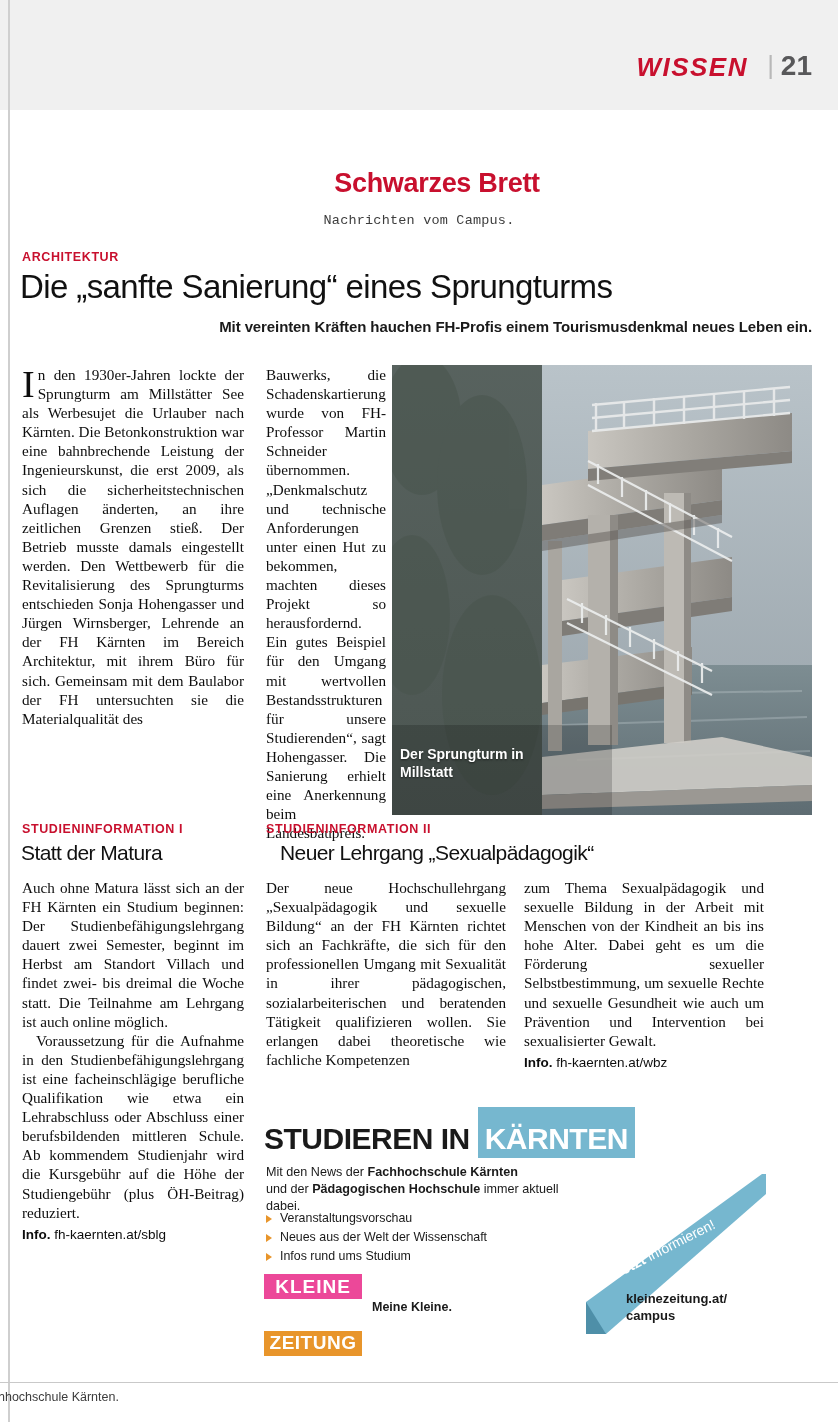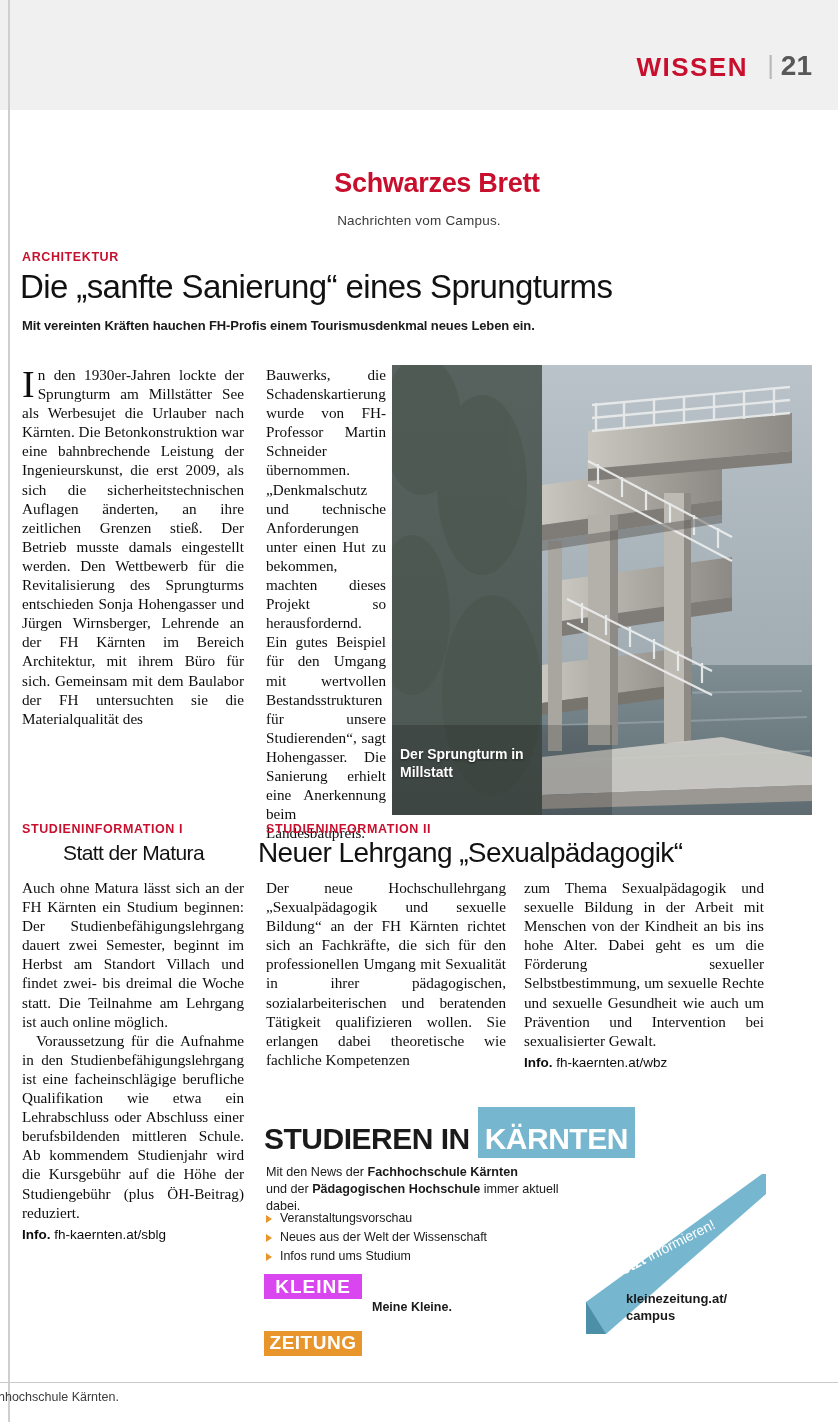--- a/index.html
+++ b/index.html
@@ -40,20 +40,21 @@
   }
   .header-running {
     position: absolute;
     right: 90px;
     top: 52px;
     font-family: "Liberation Sans", sans-serif;
     font-weight: bold;
     font-size: 26px;
     letter-spacing: 1.5px;
     color: #c8102e;
+    font-style: italic;
   }
   .header-sep {
     position: absolute;
     right: 64px;
     top: 50px;
     font-family: "Liberation Sans", sans-serif;
     font-size: 26px;
     color: #b8b8b8;
   }
   .header-pageno {
@@ -77,21 +78,21 @@
     font-size: 27px;
     color: #c8102e;
     letter-spacing: -0.3px;
     padding-left: 18px;
   }
   .kicker-sub {
     position: absolute;
     left: 0; top: 213px;
     width: 838px;
     text-align: center;
-    font-family: Liberation Sans, sans-serif;
+    font-family: Liberation Mono, monospace;
     font-size: 13.5px;
     color: #3c3c3c;
     letter-spacing: 0.2px;
   }
 
   .rubric {
     font-family: "Liberation Sans", sans-serif;
     font-weight: bold;
     font-size: 12.5px;
     letter-spacing: 0.6px;
@@ -111,23 +112,24 @@
     width: 790px;
     font-size: 33px;
     line-height: 38px;
   }
   #a1-standfirst {
     position: absolute;
     left: 22px; top: 318px;
     width: 790px;
     font-family: "Liberation Sans", sans-serif;
     font-weight: bold;
-    font-size: 13px;
+    font-size: 15px;
     color: #1a1a1a;
     letter-spacing: -0.1px;
+    text-align: right;
   }
 
   
   .bodycol {
     position: absolute;
     font-family: "Liberation Serif", serif;
     font-size: 15.2px;
     line-height: 19.1px;
     text-align: justify;
     color: #0d0d0d;
@@ -165,28 +167,28 @@
     font-size: 14px;
     line-height: 18px;
     color: #ffffff;
     text-shadow: 0 1px 2px rgba(0,0,0,.55);
   }
 
   
   #a2-rubric { position: absolute; left: 22px; top: 822px; }
   #a2-headline {
     position: absolute; left: 21px; top: 840px; width: 230px;
-    font-size: 21px; line-height: 25px; margin-left: 42px;
+    font-size: 21px; line-height: 25px;
   }
   #a2-col1 { left: 22px; top: 878px; width: 222px; }
 
   #a3-rubric { position: absolute; left: 266px; top: 822px; }
   #a3-headline {
-    position: absolute; left: 258px; top: 840px; width: 540px;
-    font-size: 28px; line-height: 25px;
+    position: absolute; left: 280px; top: 840px; width: 540px;
+    font-size: 21px; line-height: 25px;
   }
   #a3-col1 { left: 266px; top: 878px; width: 240px; }
   #a3-col2 { left: 524px; top: 878px; width: 240px; }
 
   .info-lead {
     font-family: "Liberation Sans", sans-serif;
     font-weight: bold;
     font-size: 13.5px;
   }
   .info-val {
@@ -256,21 +258,21 @@
     border-top: 4px solid transparent;
     border-bottom: 4px solid transparent;
   }
 
   .kleine-logo {
     position: absolute;
     left: 0; top: 152px;
     width: 98px;
   }
   .kleine-l1 {
-    background: #d946ef;
+    background: #ec4899;
     color: #fff;
     font-family: "Liberation Sans", sans-serif;
     font-weight: bold;
     font-size: 19px;
     letter-spacing: 1px;
     text-align: center;
     padding: 2px 0 1px 0;
   }
   .kleine-l2 {
     background: #e8952b;

